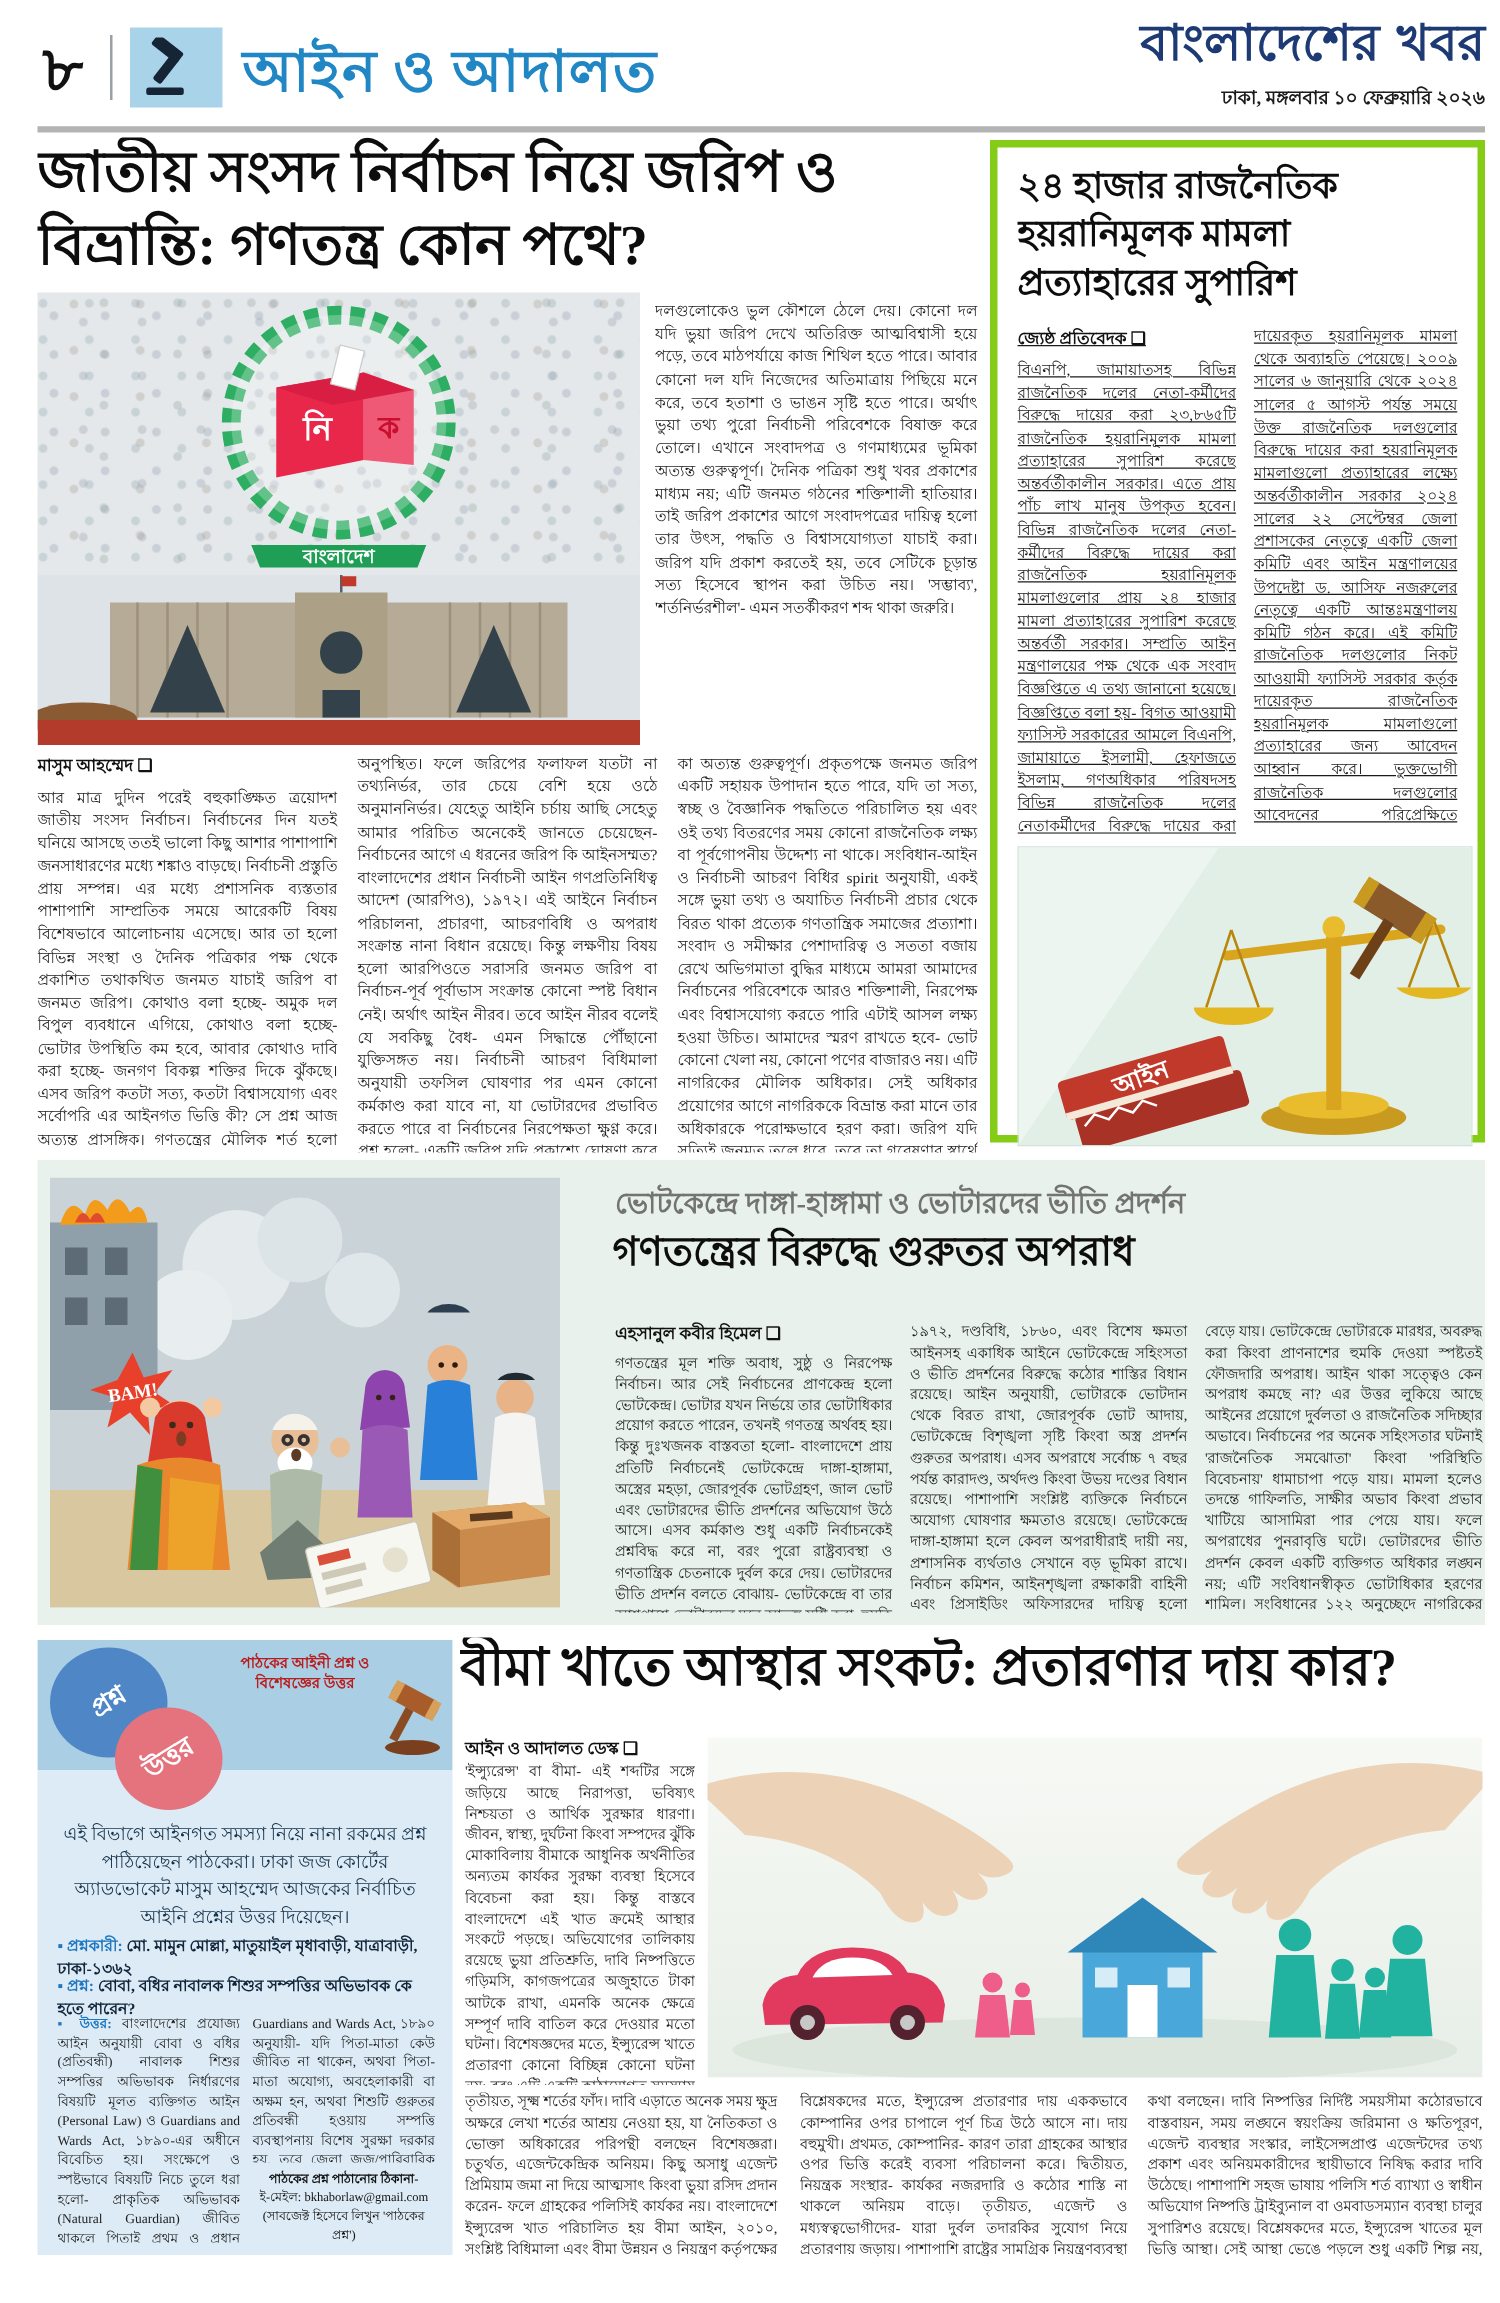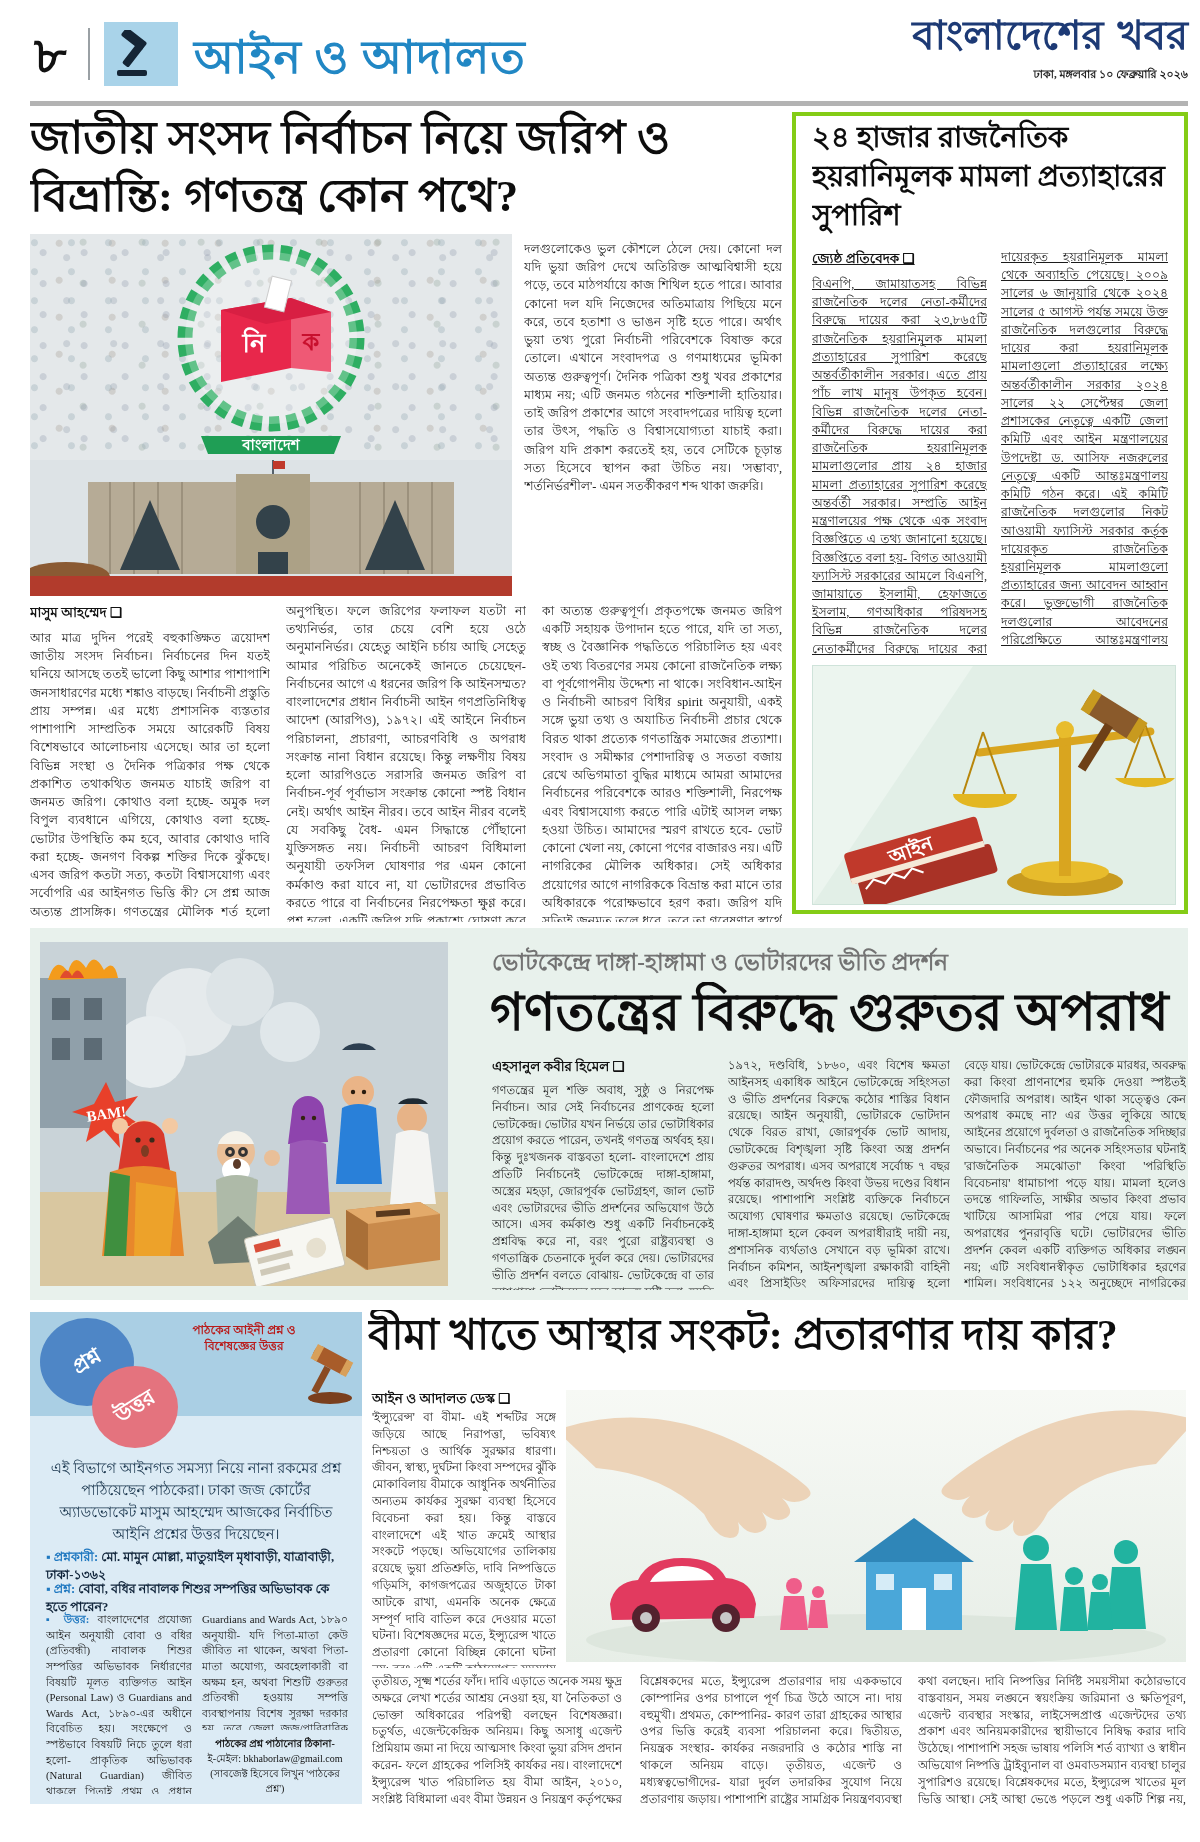--- a/index.html
+++ b/index.html
@@ -6,32 +6,32 @@
   #canvas{position:relative;width:1200px;height:1842px;background:#ffffff;overflow:hidden;
           font-family:"Liberation Serif", serif;color:#1b1b1b;}
   .abs{position:absolute;}
   
   .pagenum{font-size:50px;font-weight:bold;color:#111;}
   .hdr-divider{width:2px;background:#9aa0a4;}
   .section-iconbox{background:#a9d3e9;display:flex;align-items:center;justify-content:center;}
   .section-title{font-size:46px;font-weight:bold;color:#2187c4;letter-spacing:1px;}
   .masthead{font-size:40px;font-weight:bold;color:#1d3a75;text-align:right;line-height:1.05;
             font-family:"DejaVu Sans", sans-serif;}
-  .dateline{font-size:11px;color:#1c1c1c;text-align:right;font-weight:bold;}
+  .dateline{font-size:15px;color:#1c1c1c;text-align:right;font-weight:bold;}
   .toprule{background:#b3b3b3;}
   
   .headline-xl{font-size:45px;font-weight:bold;line-height:1.28;color:#0d0d0d;}
-  .headline-l{font-size:52px;font-weight:bold;line-height:1.2;color:#0d0d0d;white-space:nowrap;overflow:hidden;}
+  .headline-l{font-size:32px;font-weight:bold;line-height:1.2;color:#0d0d0d;white-space:nowrap;overflow:hidden;}
   .headline-m{font-size:29px;font-weight:bold;line-height:1.35;color:#0d0d0d;}
   .kicker{font-size:23px;font-weight:bold;color:#737373;}
   .byline{font-weight:bold;font-size:13.5px;color:#111;margin-bottom:4px;}
   .col{ text-align:justify;overflow:hidden;font-size:12.4px;line-height:1.47;color:#1d1d1d;}
   .col-sm{font-size:11.6px;line-height:1.45;}
   
-  .sidebar-box{border:4px solid #84cc16;background:#ffffff;box-sizing:border-box;padding:2px 16px;}
+  .sidebar-box{border:6px solid #84cc16;background:#ffffff;box-sizing:border-box;padding:12px 16px;}
   
   .mid-band{background:#e8f1ec;}
   
   .qa-box{background:#dcebf5;overflow:hidden;}
   .qa-header{background:#aacfe4;}
   .qa-title{color:#b91c1c;font-weight:bold;font-size:12px;line-height:1.35;text-align:center;}
   .bubble{border-radius:50%;display:flex;align-items:center;justify-content:center;}
   .bubble span{color:#fff;font-weight:bold;font-size:21px;transform:rotate(-32deg);display:block;}
   .qa-intro{font-size:14.6px;line-height:1.5;color:#16324a;}
   .qa-row{font-size:12.6px;line-height:1.45;color:#10243a;}

